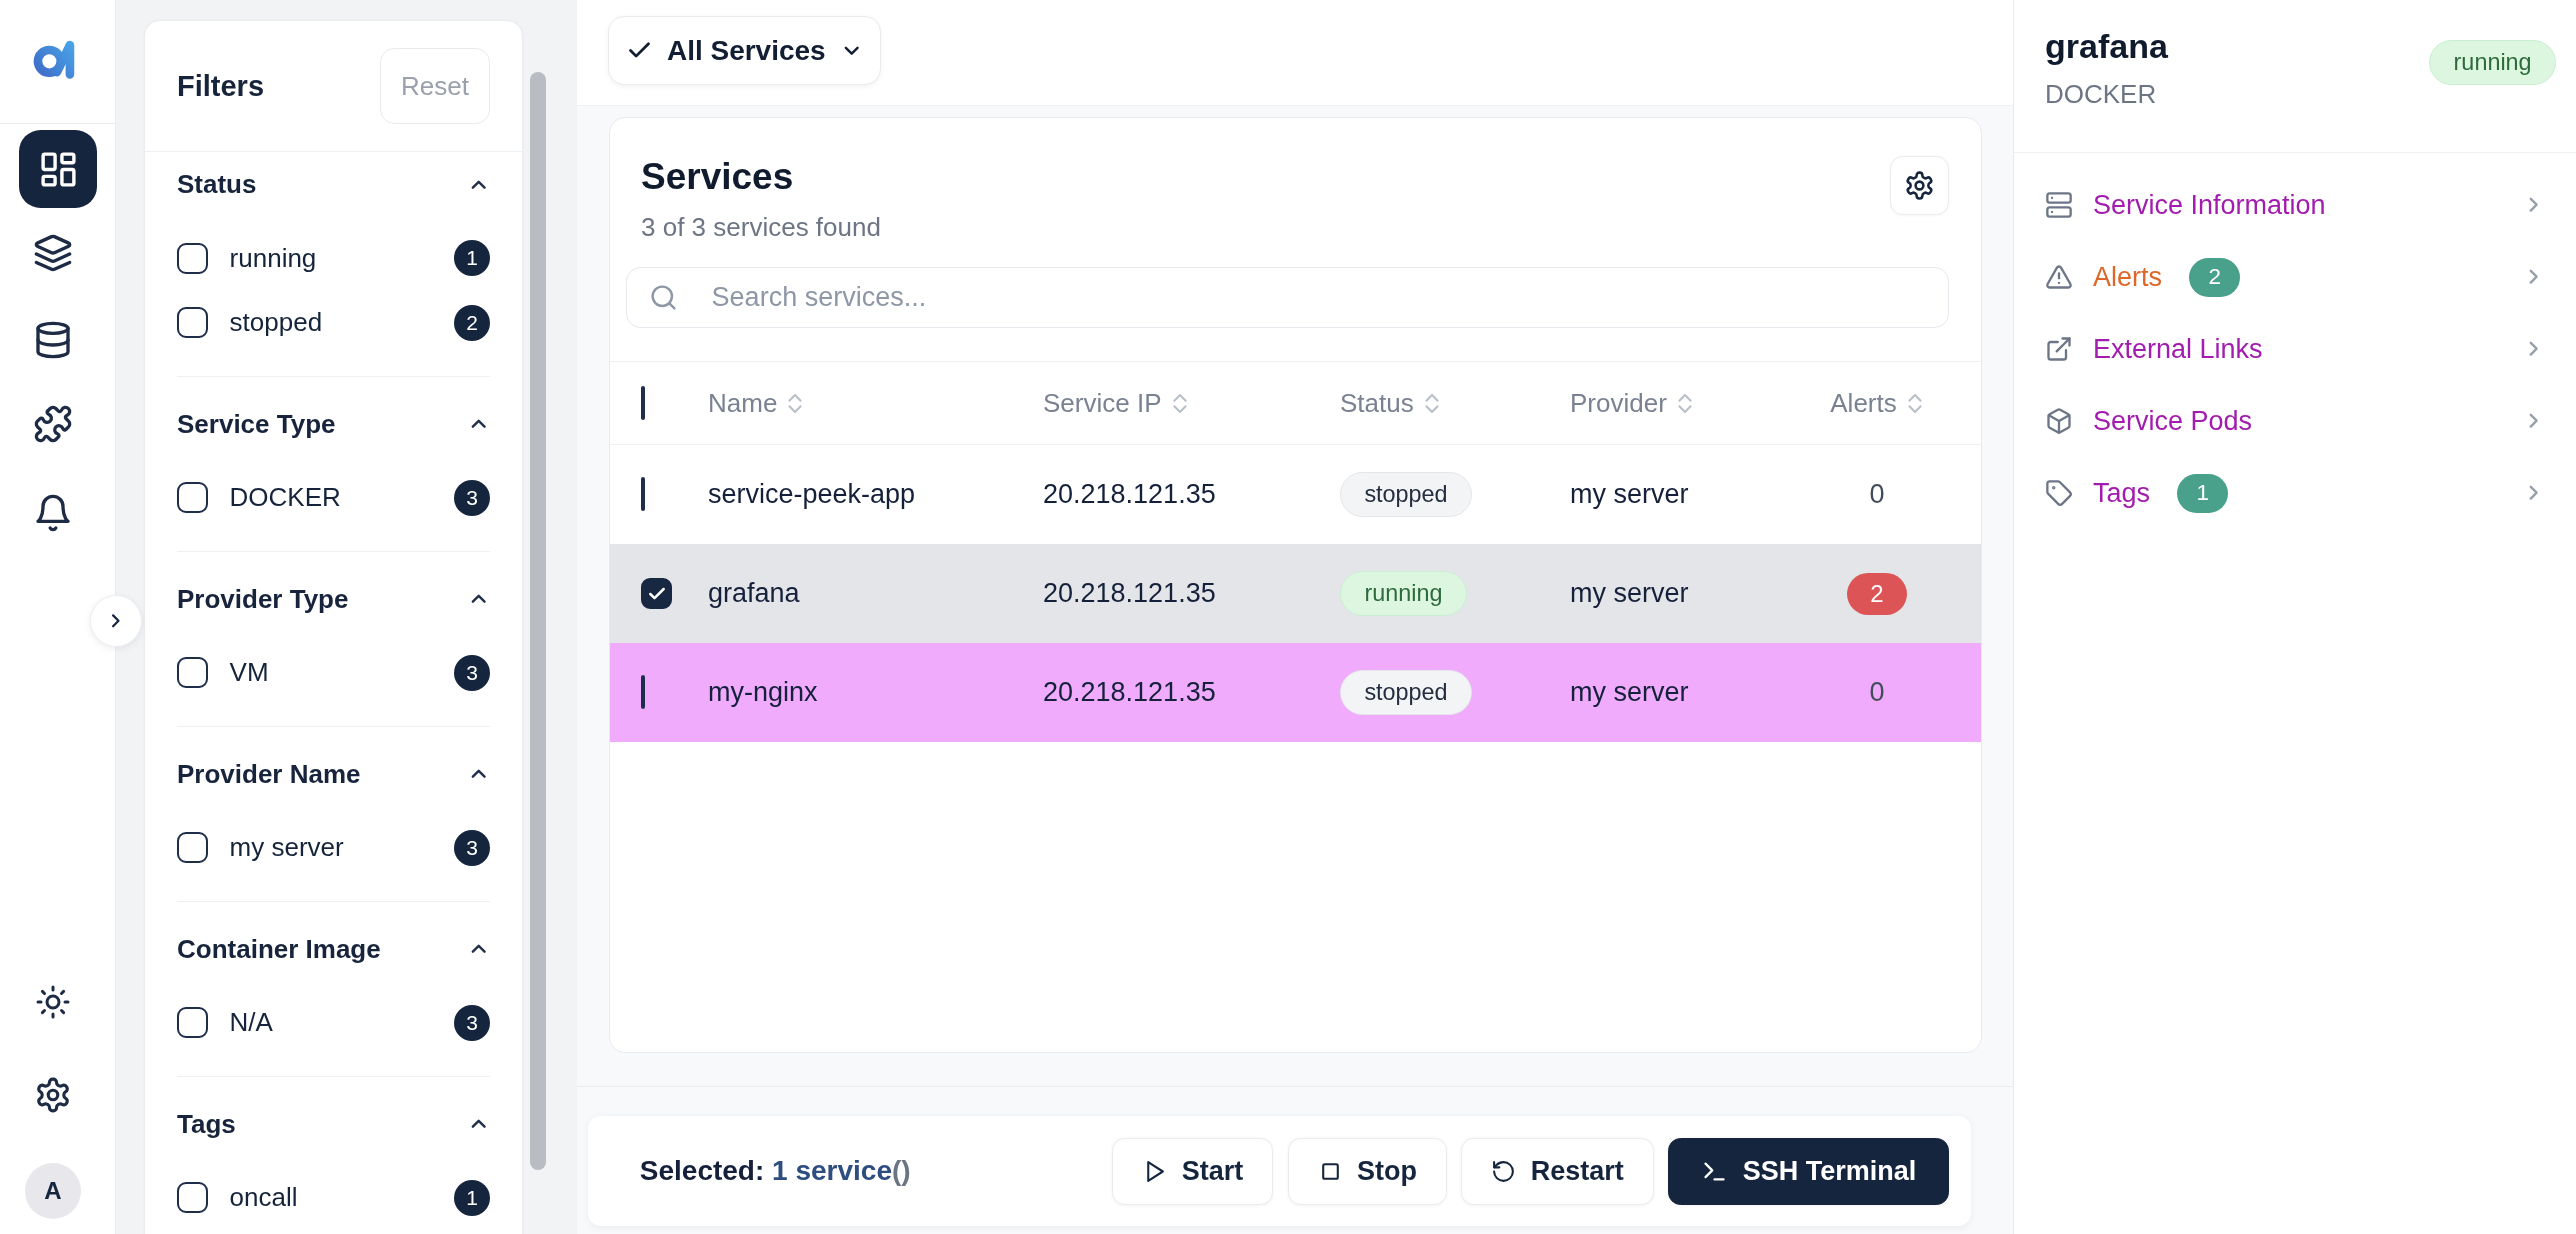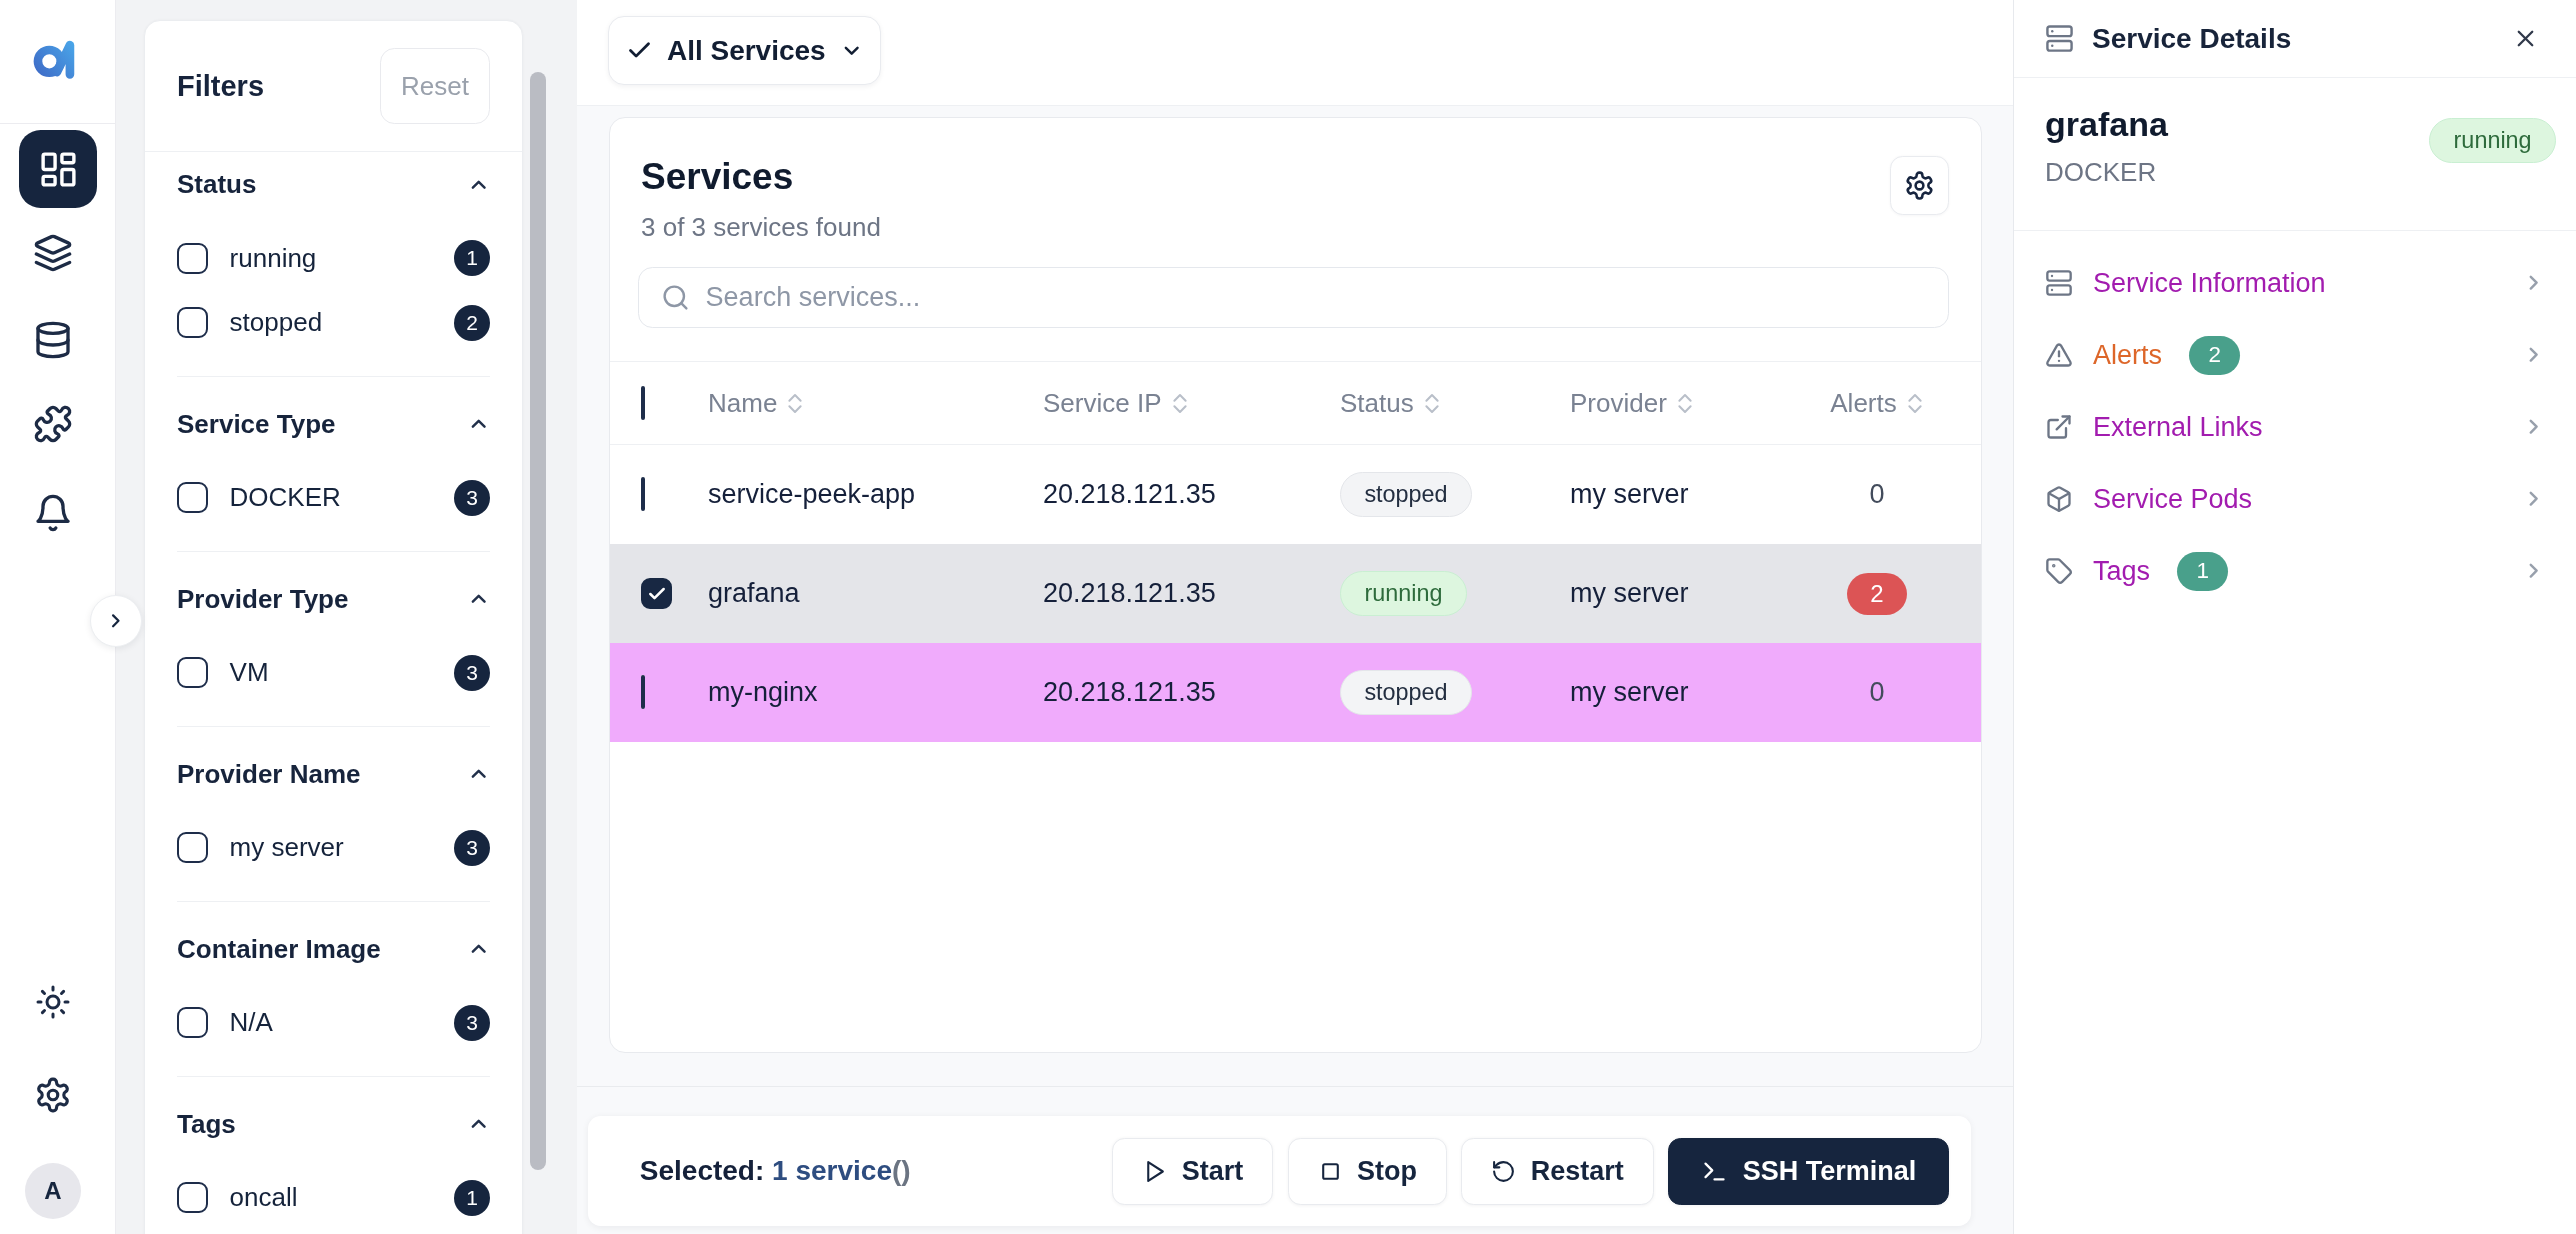--- a/index.html
+++ b/index.html
@@ -39,21 +39,21 @@
 
   
   .main-col { position:absolute; left:577px; top:0; width:1436px; height:100%; background:#f8f9fb; }
   .toolbar { position:absolute; top:0; left:0; right:0; height:106px; background:#fff; border-bottom:0.9px solid #eef0f3;text-decoration:underline; }
   .scope-btn { position:absolute; left:31px; top:16px; width:273px; height:69px; background:#fff; border:0.9px solid #e9ebef; border-radius:16px; box-shadow:0 1.8px 5.4px rgba(16,24,40,.05); display:flex; align-items:center; justify-content:center; gap:14.4px; font-size:28px; font-weight:700; color:#121e33; }
 
   .services-card { position:absolute; left:32px; top:117px; width:1373px; height:936px; background:#fff; border:0.9px solid #e8eaee; border-radius:16px; overflow:hidden; }
   .card-title { position:absolute; left:31px; top:38px; font-size:37px; font-weight:700; color:#101b2e; }
   .card-sub { position:absolute; left:31px; top:94px; font-size:26px; color:#6d7585; }
   .gear-btn { position:absolute; right:32px; top:38px; width:59px; height:59px; border:0.9px solid #e9ebef; border-radius:12.6px; background:#fff; color:#17253f; display:flex; align-items:center; justify-content:center; box-shadow:0 0.9px 2.7px rgba(16,24,40,.04); }
-  .search-box { position:absolute; left:28px; top:149px; right:32px; height:61px; border:0.9px solid #e5e8ed; border-radius:14.4px; display:flex; align-items:center; padding:0 21.6px; gap:16px; color:#8e97a6; background:#fff; }
+  .search-box { position:absolute; left:16px; top:149px; right:32px; height:61px; border:0.9px solid #e5e8ed; border-radius:14.4px; display:flex; align-items:center; padding:0 21.6px; gap:34px; color:#8e97a6; background:#fff; }
   .search-box input { border:none; outline:none; width:100%; font-size:27px; color:#101b2e; background:transparent; font-family:"Liberation Sans", sans-serif; }
   .search-box input::placeholder { color:#8e97a6; }
 
   .table { position:absolute; left:0; top:243px; right:0; }
   .t-head { height:84px; border-top:0.9px solid #eef0f3; border-bottom:0.9px solid #eef0f3; display:flex; align-items:center; font-size:26px; color:#7a8292; }
   .t-row { height:99px; display:flex; align-items:center; font-size:27px; color:#15203a; }
   .t-row.sel { background:#e4e5e9; }
   .t-row.alt { background:#f0abfc; }
   .c-check { width:98px; padding-left:31px; }
   .c-name { width:335px; }
@@ -474,39 +474,20 @@
                 <path d="M12 19h8"></path>
               </svg>
             </span>
           <span>SSH Terminal</span>
         </button>
       </div>
     </div>
   </section>
 
   <aside class="details">
-    <div class="d-head">
-      <span class="d-ic">
-        <svg width="29" height="29" viewBox="0 0 24 24" fill="none" stroke="currentColor" stroke-width="2" stroke-linecap="round" stroke-linejoin="round">
-            <rect x="2" y="2" width="20" height="8" rx="2"></rect>
-            <rect x="2" y="14" width="20" height="8" rx="2"></rect>
-            <path d="M6 6h.01"></path>
-            <path d="M6 18h.01"></path>
-          </svg>
-      </span>
-      <span class="d-title">Service Details</span>
-      <span class="d-close">
-        <span>
-            <svg width="27" height="27" viewBox="0 0 24 24" fill="none" stroke="currentColor" stroke-width="2" stroke-linecap="round" stroke-linejoin="round">
-              <path d="M18 6 6 18"></path>
-              <path d="m6 6 12 12"></path>
-            </svg>
-          </span>
-      </span>
-    </div>
 
     <div class="d-service">
       <div class="d-name">grafana</div>
       <div class="d-type">DOCKER</div>
       <span class="pill running d-status">running</span>
     </div>
 
     <div class="d-menu">
       <div class="d-item">
         <span class="d-ic">

